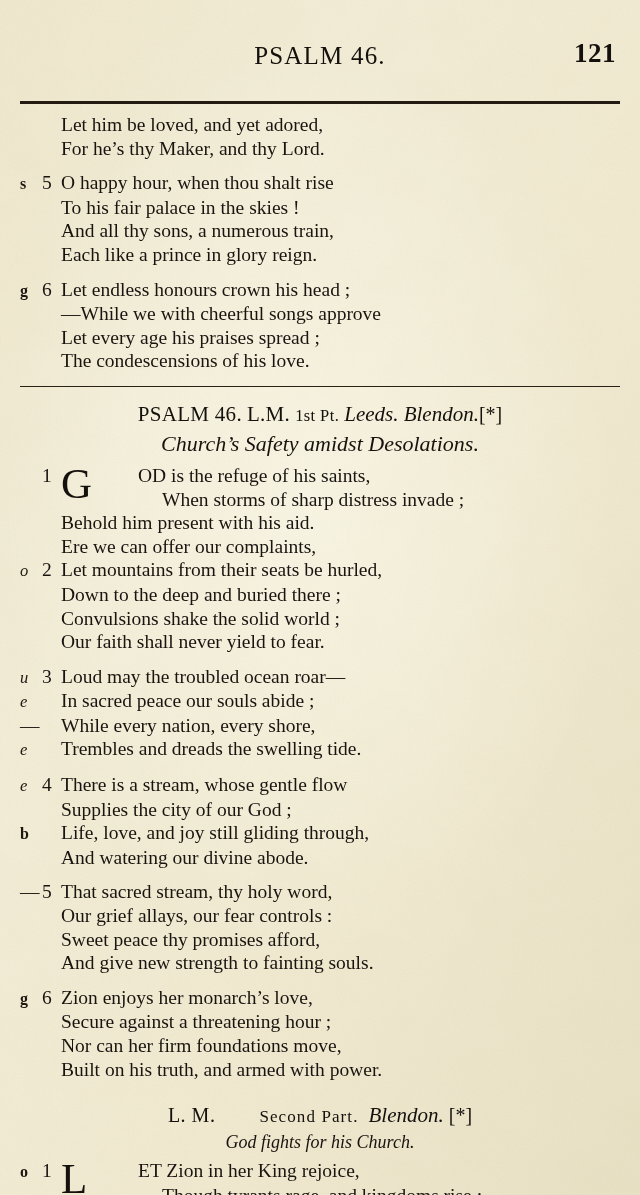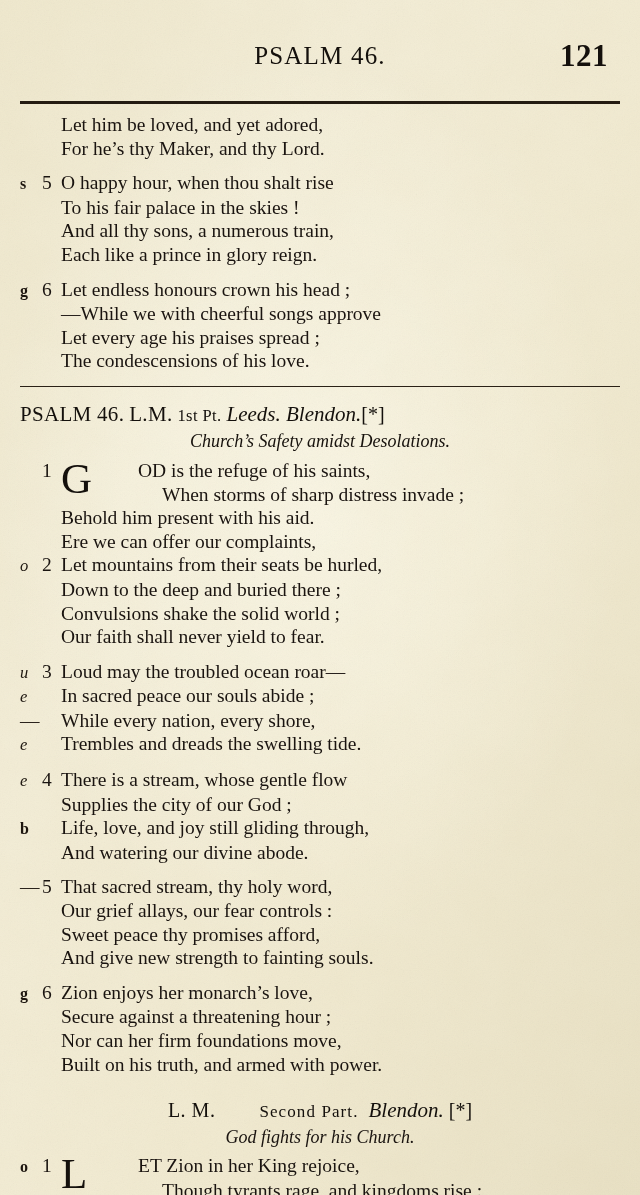--- a/index.html
+++ b/index.html
@@ -44,23 +44,23 @@
   }
   .runhead-title {
     text-align: center;
     font-size: 25px;
     letter-spacing: 1.2px;
     font-weight: 400;
     color: #14100c;
   }
   .runhead-folio {
     position: absolute;
-    right: 12px;
+    right: 4px;
     top: 38px;
-    font-size: 31px;
+    font-size: 27px;
     font-weight: 700;
     letter-spacing: 0.5px;
     color: #14100c;
   }
   .rule-thick {
     height: 0;
     border-top: 3px solid #241c12;
     margin: 7px 0 0 0;
   }
   .rule-thin {
@@ -98,40 +98,40 @@
     flex: 0 0 19px;
     text-align: left;
   }
   .vtext { flex: 1 1 auto; font-family: Liberation Serif, serif; }
 
   
   .cont-first .vline { padding-left: 0; }
 
   
   .psalm-head {
-    text-align: left;
+    text-align: center;
     font-size: 20px;
     margin-top: 15px;
     color: #14100c;
     white-space: nowrap;
   }
   .psalm-head .big { font-size: 21px; letter-spacing: 0.3px; }
   .psalm-head .sc {
     font-size: 16.5px;
     letter-spacing: 0.4px;
   }
   .psalm-head .tune {
     font-style: italic;
     font-size: 21px;
   }
   .psalm-head .star { font-size: 20px; }
   .psalm-sub {
     text-align: center;
     font-style: italic;
-    font-size: 18px;
+    font-size: 22px;
     margin-top: 4px;
     margin-bottom: 7px;
     color: #17120d;
   }
 
   
   .part-head {
     text-align: center;
     font-size: 20px;
     margin-top: 22px;

